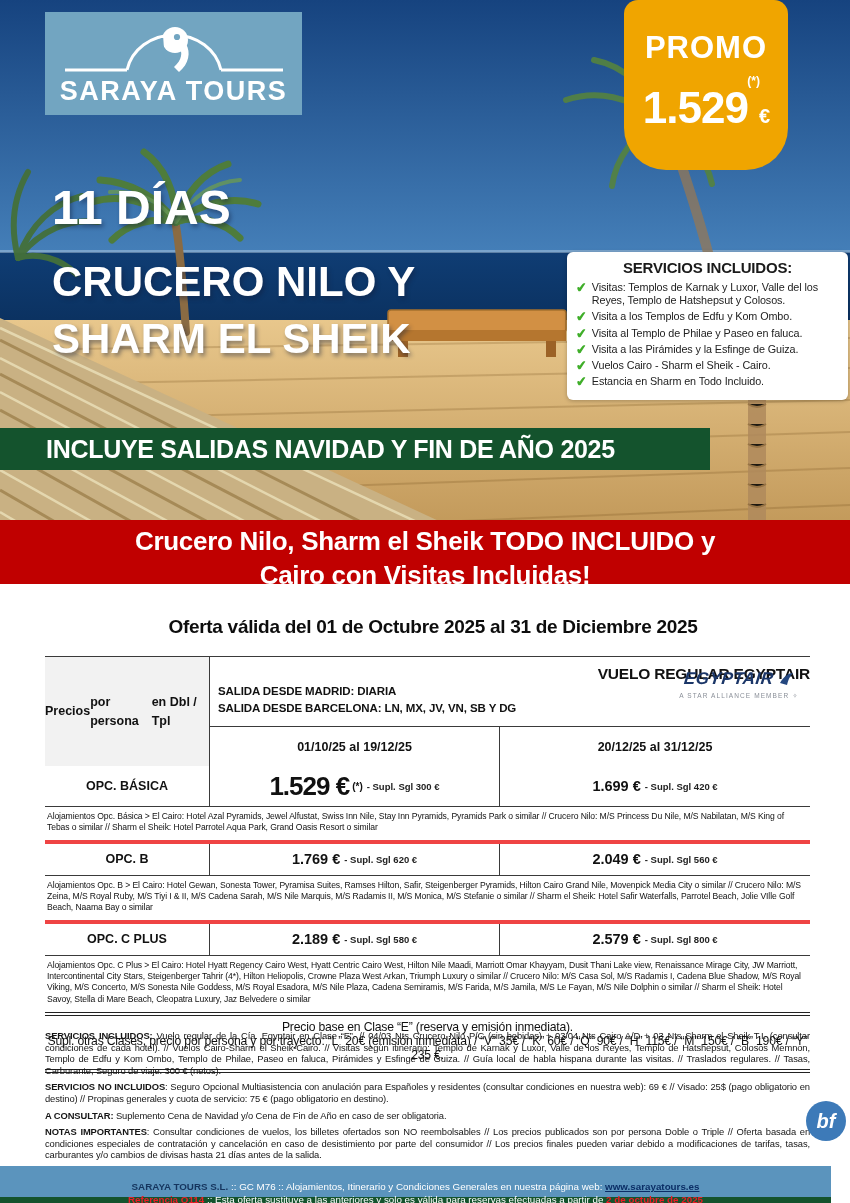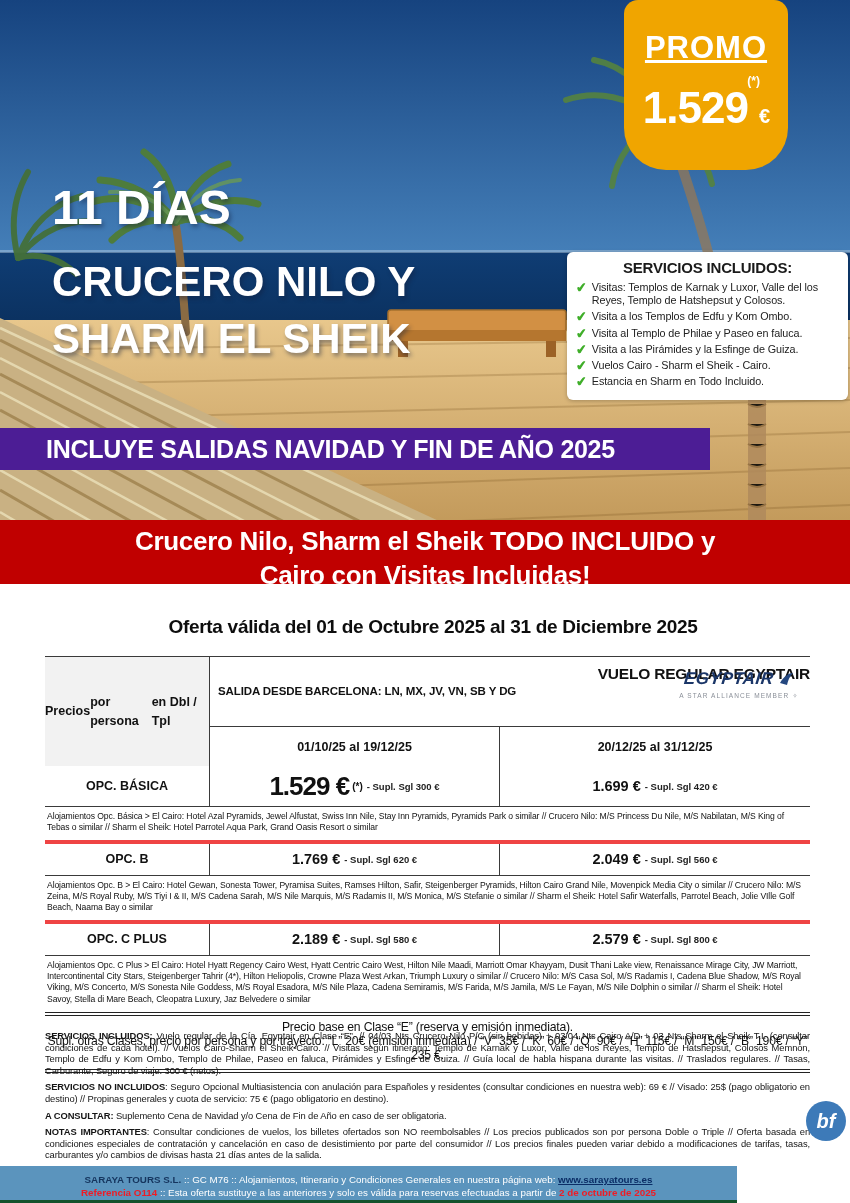--- a/index.html
+++ b/index.html
@@ -10,38 +10,38 @@
   .hero{position:absolute;left:0;top:0;width:850px;height:577px;overflow:hidden;}
   .scene{position:absolute;left:0;top:0;}
 
   .logo-box{position:absolute;left:45px;top:12px;width:257px;height:103px;
     background:#72a5c1;display:flex;flex-direction:column;align-items:center;}
   .logo-art{margin-top:4px;}
   .brand-name{color:#fff;font-weight:700;font-size:27px;letter-spacing:1.5px;margin-top:-4px;}
 
   .promo{position:absolute;left:624px;top:0;width:164px;height:170px;background:#f0a500;
     border-radius:14px 14px 42px 42px;text-align:center;color:#fff;}
-  .promo-label{font-size:31px;font-weight:700;margin-top:30px;letter-spacing:1px;text-decoration:underline;}
+  .promo-label{font-size:31px;font-weight:700;margin-top:30px;letter-spacing:1px;}
   .promo-star{font-size:12px;font-weight:700;text-align:right;padding-right:28px;margin-top:8px;}
   .promo-price{font-size:44px;font-weight:700;line-height:40px;letter-spacing:-1px;}
   .promo-cur{font-size:20px;font-weight:700;}
 
   .hero-title{position:absolute;left:52px;color:#fff;font-weight:700;
     text-shadow:2px 3px 4px rgba(20,30,60,.45);letter-spacing:0;}
   .t-days{top:180px;font-size:48px;}
   .t-l2{top:258px;font-size:42px;}
   .t-l3{top:315px;font-size:42px;}
 
   .services{position:absolute;left:567px;top:252px;width:281px;background:#fff;
     border-radius:6px;padding:7px 9px 9px 9px;box-sizing:border-box;box-shadow:0 1px 4px rgba(0,0,0,.25);}
   .services h3{margin:0 0 5px 0;font-size:15px;text-align:center;color:#1a1a1a;letter-spacing:-.2px;}
   .svc-item{display:flex;align-items:flex-start;margin:3px 0;font-size:10.8px;line-height:1.22;color:#222;letter-spacing:-.1px;}
   .check{color:#3fae29;font-weight:700;font-size:13px;line-height:1;margin:0 5px 0 0;transform:rotate(-6deg);}
 
-  .banner1{position:absolute;left:0;top:428px;width:710px;height:42px;background:#4c1d95;
+  .banner1{position:absolute;left:0;top:428px;width:710px;height:42px;background:#14532d;
     color:#fff;font-weight:700;font-size:25px;line-height:42px;padding-left:46px;box-sizing:border-box;
     letter-spacing:-.3px;}
 
   
   .banner2{position:absolute;left:0;top:520px;width:850px;height:64px;background:#c00000;
     color:#fff;text-align:center;font-weight:700;font-size:26px;line-height:34px;padding-top:4px;
     box-sizing:border-box;letter-spacing:-.3px;}
 
   .validity{position:absolute;left:8px;top:616px;width:850px;text-align:center;
     font-size:19px;font-weight:700;color:#0d0d0d;letter-spacing:-.3px;}
@@ -87,23 +87,23 @@
   
   .fine{position:absolute;left:45px;top:1030px;width:765px;color:#151515;}
   .fine p{margin:0 0 5px 0;font-size:9.4px;line-height:11.6px;text-align:justify;letter-spacing:-.1px;}
   .fp-label{font-weight:700;}
 
   .bf{position:absolute;left:806px;top:1101px;width:40px;height:40px;border-radius:50%;
     background:#3d7ab8;color:#fff;display:flex;align-items:center;justify-content:center;
     font-weight:700;font-style:italic;font-size:20px;}
 
   
-  .footer{position:absolute;left:0;top:1166px;width:737px;height:37px;background:#5b94bd;
-    border-bottom:3px solid #14532d;box-sizing:border-box;text-align:center;color:#fff;
-    font-size:9.8px;line-height:13px;padding-top:7px;}
+  .footer{position:absolute;left:0;top:1166px;width:831px;height:37px;background:#5b94bd;
+    border-bottom:6px solid #14532d;box-sizing:border-box;text-align:center;color:#fff;
+    font-size:9.8px;line-height:13px;padding-top:14px;}
   .ft-co{color:#15355e;font-weight:700;}
   .ft-link{color:#0b2e66;font-weight:700;text-decoration:underline;cursor:pointer;}
   .ft-red{color:#ee1c25;font-weight:700;}
 </style>
 </head>
 <body>
 
 <div id="page">
 
   <div class="hero">
@@ -203,20 +203,34 @@
       <g stroke="#e8dcb4" stroke-width="2.5" opacity="0.9">
         <line x1="0" y1="328" x2="520" y2="570"></line>
           <line x1="0" y1="358" x2="430" y2="577"></line>
         <line x1="0" y1="392" x2="350" y2="577"></line>
           <line x1="0" y1="430" x2="270" y2="577"></line>
         <line x1="0" y1="470" x2="190" y2="577"></line>
           <line x1="0" y1="512" x2="110" y2="577"></line>
       </g>
     </svg>
 
+    <div class="logo-box">
+      <svg class="logo-art" width="230" height="64" viewBox="0 0 230 64">
+        <g stroke="#fff" stroke-width="3" fill="none">
+          <line x1="6" y1="54" x2="68" y2="54"></line>
+          <path d="M68 54 A 48 44 0 0 1 162 54"></path>
+          <line x1="162" y1="54" x2="224" y2="54"></line>
+        </g>
+        <circle cx="116" cy="24" r="13" fill="#fff"></circle>
+        <path d="M127 28 C132 36 130 48 120 56 L115 51 C123 44 124 36 120 31 Z" fill="#fff"></path>
+        <circle cx="118" cy="21" r="3.1" fill="#72a5c1"></circle>
+        <path d="M103 22 C103 34 106 42 112 48" stroke="#72a5c1" stroke-width="2.5" fill="none"></path>
+      </svg>
+      <div class="brand-name">SARAYA TOURS</div>
+    </div>
 
     <div class="promo">
       <div class="promo-label">PROMO</div>
       <div class="promo-star">(*)</div>
       <div class="promo-price"><span>1.529</span> <span class="promo-cur">€</span></div>
     </div>
 
     <div class="hero-title t-days">11 DÍAS</div>
     <div class="hero-title t-l2">CRUCERO NILO Y</div>
     <div class="hero-title t-l3">SHARM EL SHEIK</div>
@@ -262,20 +276,21 @@
   <div class="ptable">
     <div class="thead">
       <div class="corner">
         <div>Precios</div>
         <div>por persona</div>
         <div>en Dbl / Tpl</div>
       </div>
       <div class="hright">
         <div class="air-head">
           <div class="air-title">VUELO REGULAR EGYPTAIR</div>
+          <div class="salida">SALIDA DESDE MADRID: DIARIA</div>
           <div class="salida">SALIDA DESDE BARCELONA: LN, MX, JV, VN, SB Y DG</div>
           <div class="eg-logo">
             <span class="eg-name">EGYPTAIR</span>
             <svg width="15" height="14" viewBox="0 0 15 14" style="vertical-align:-2px">
               <path d="M1 11 C5 4 10 1 14 1 C10 5 9 9 8 13 Z" fill="#24477f"></path>
             </svg>
             <div class="eg-tag"><span>A STAR ALLIANCE MEMBER</span> ✧</div>
           </div>
         </div>
         <div class="dates">

